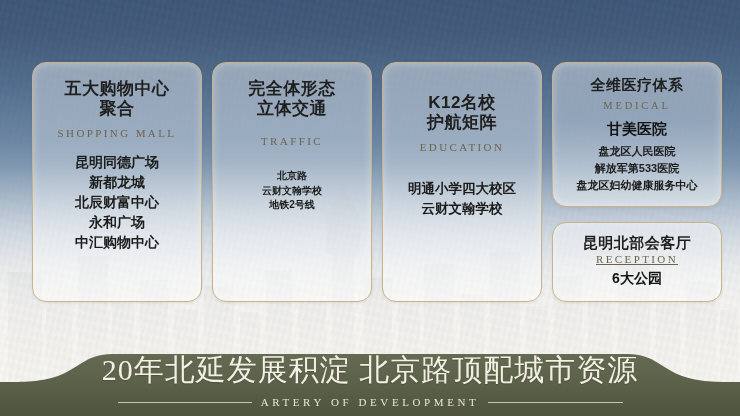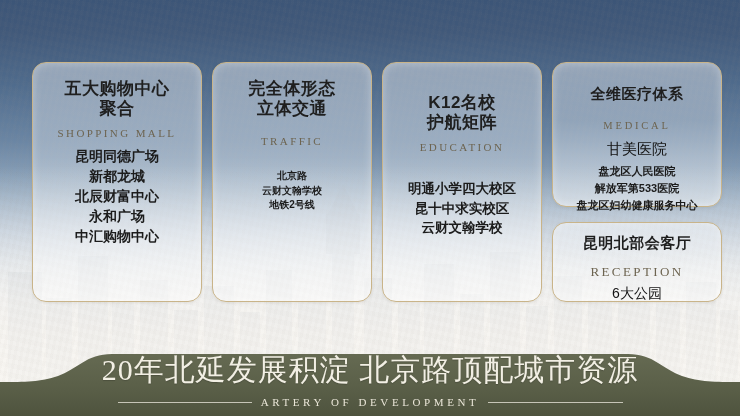--- a/index.html
+++ b/index.html
@@ -68,43 +68,43 @@
     letter-spacing:.5px;
   }
   .c-sub {
     font-family:"Liberation Serif", serif;
     color:#6d6450;
     letter-spacing:2.4px;
     white-space:nowrap;
   }
   .c-list { color:#1c1c1c; font-weight:bold; }
   .c-list div { line-height:1.42; white-space:nowrap; }
-  .c-lead { font-weight:normal; color:#141414; }
+  .c-lead { font-weight:bold; color:#141414; }
 
   
   #card-mall .c-title      { font-size:17px; margin-top:6px; }
   #card-mall .c-sub        { font-size:11px; margin-top:9px; }
-  #card-mall .c-list       { font-size:14px; margin-top:8px; }
+  #card-mall .c-list       { font-size:14px; margin-top:14px; }
 
   #card-traffic .c-title   { font-size:17px; margin-top:6px; }
   #card-traffic .c-sub     { font-size:11px; margin-top:17px; }
   #card-traffic .c-list    { font-size:10px; margin-top:22px; }
 
   #card-education .c-title { font-size:17px; margin-top:20px; }
   #card-education .c-sub   { font-size:11px; margin-top:9px; }
   #card-education .c-list  { font-size:13.5px; margin-top:26px; }
 
-  #card-medical .c-title   { font-size:15px; margin-top:12px; }
-  #card-medical .c-sub     { font-size:10.5px; margin-top:18px; letter-spacing:2.8px; }
+  #card-medical .c-title   { font-size:15px; margin-top:3px; }
+  #card-medical .c-sub     { font-size:10.5px; margin-top:7px; letter-spacing:2.8px; }
   #card-medical .c-lead    { font-size:15px; margin-top:9px; }
   #card-medical .c-list    { font-size:11px; margin-top:4px; font-weight:bold; }
   #card-medical .c-list div{ line-height:1.52; }
 
   #card-reception .c-title { font-size:15px; margin-top:1px; }
-  #card-reception .c-sub   { font-size:13px; margin-top:13px; letter-spacing:2.4px; }
+  #card-reception .c-sub   { font-size:11px; margin-top:2px; letter-spacing:2.4px;text-decoration:underline; }
   #card-reception .c-lead  { font-size:14px; margin-top:5px; }
 
   
   #banner { position:absolute; left:0; bottom:0; width:740px; height:78px;padding-left:39px; }
   #banner svg.shape { position:absolute; left:0; top:0; width:740px; height:78px; }
   .banner-inner {
     position:absolute; left:0; top:0; width:740px; height:78px;
     display:flex; flex-direction:column; align-items:center; justify-content:center;
     padding-top:4px;
   }
@@ -195,21 +195,20 @@
     </div>
 
     <div class="card" id="card-education">
       <div class="c-title">
         <div>K12名校</div>
         <div>护航矩阵</div>
       </div>
       <div class="c-sub">EDUCATION</div>
       <div class="c-list">
         <div>明通小学四大校区</div>
-        <div>昆十中求实校区</div>
         <div>云财文翰学校</div>
       </div>
     </div>
 
     <div class="card" id="card-medical">
       <div class="c-title">
         <div>全维医疗体系</div>
       </div>
       <div class="c-sub">MEDICAL</div>
       <div class="c-lead">甘美医院</div>

